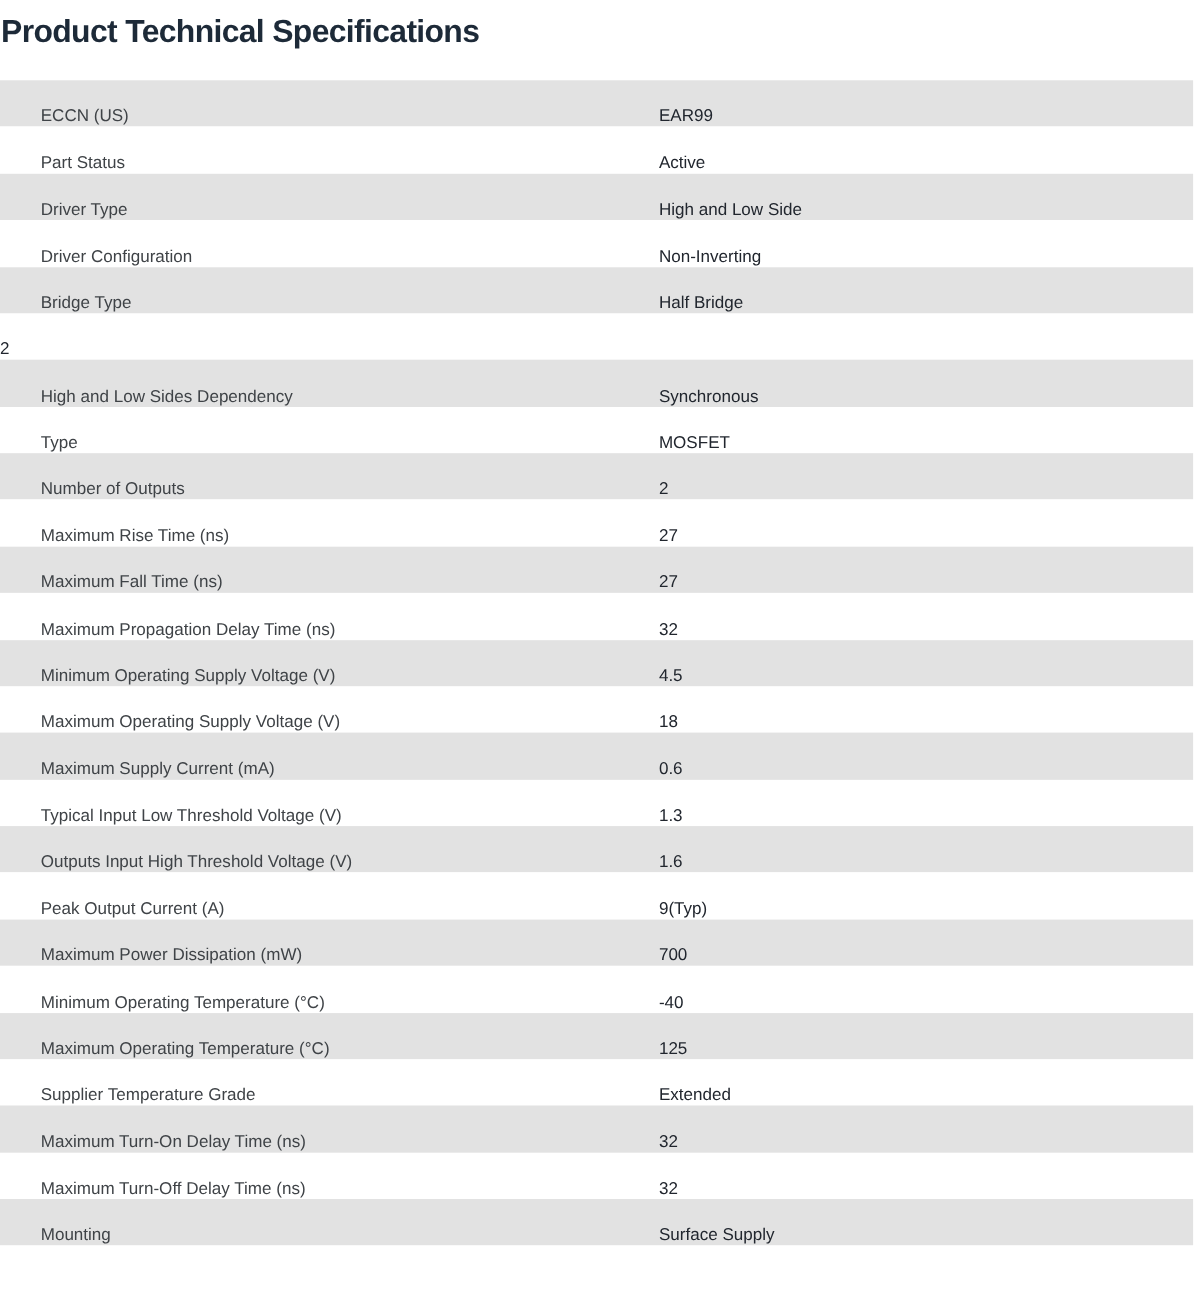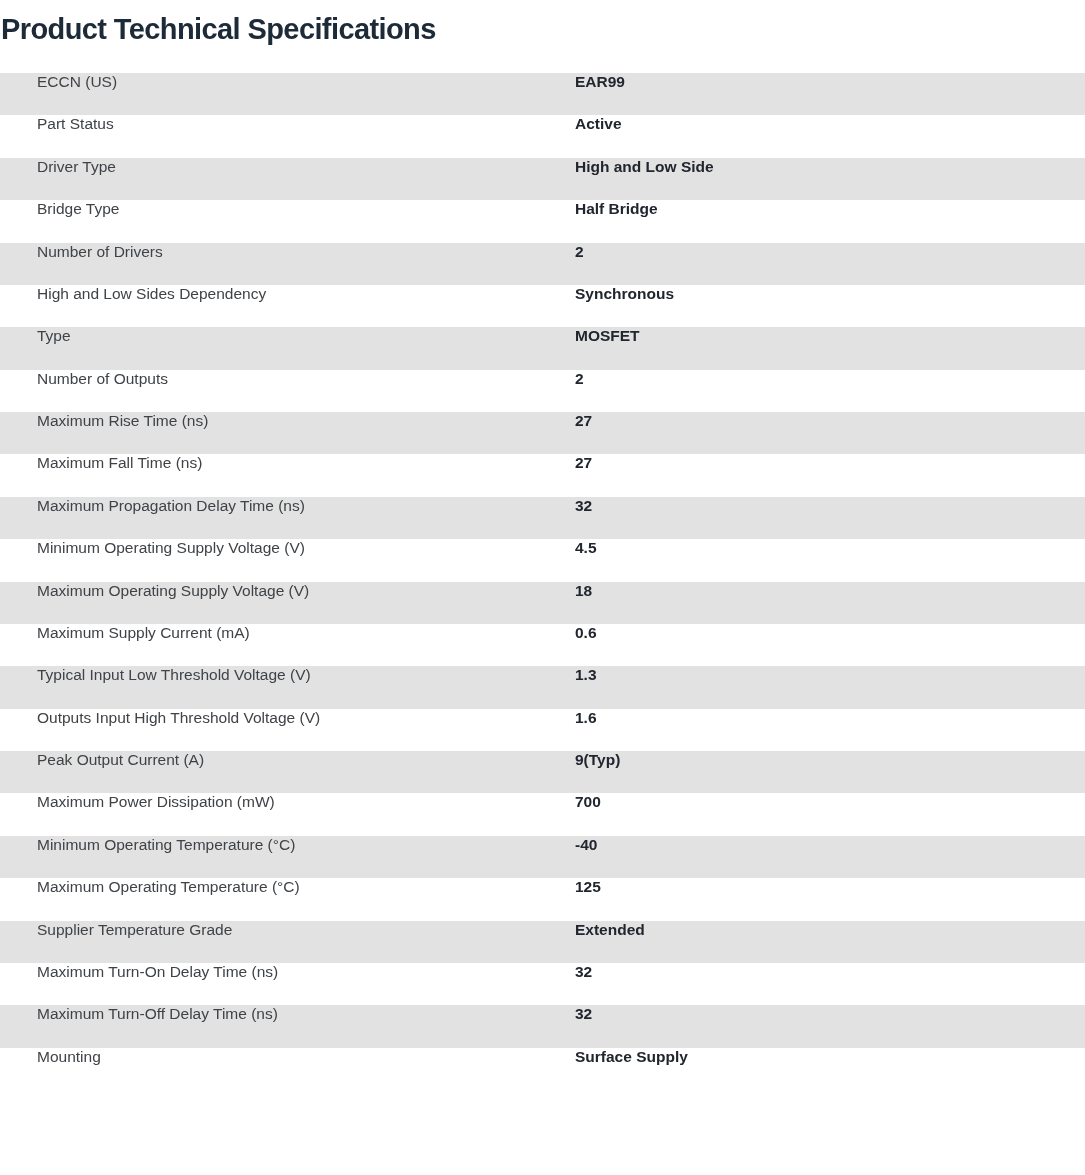--- a/index.html
+++ b/index.html
@@ -30,44 +30,44 @@
     font-weight: 700;
     letter-spacing: -0.6px;
     color: var(--title-color);
   }
   .spec-table {
     margin-top: 25px;
     width: 1085px;
   }
   .spec-row {
     display: flex;
-    align-items: flex-start;
+    align-items: flex-end;
     height: 42.385px;
     width: 100%;
     background: var(--row-bg);
     font-size: 15.5px;
+    gap: 36px;
   }
   .spec-row:nth-child(odd) {
     background: var(--row-alt-bg);
   }
   .spec-label {
     width: 563px;
     padding-left: 37px;
     color: var(--label-color);
     font-weight: 400;
     white-space: nowrap;
     overflow: hidden;
   }
   .spec-value {
     flex: 1;
     color: var(--value-color);
-    font-weight: 700;
+    font-weight: 400;
     white-space: nowrap;
     overflow: hidden;
-    margin-left: 12px;
   }
 </style>
 </head>
 <body>
 
 <div class="page">
   <h1 class="page-title">Product Technical Specifications</h1>
 
   <div class="spec-table">
   <div class="spec-row">
@@ -78,28 +78,31 @@
   <div class="spec-row">
     <div class="spec-label">Part Status</div>
     <div class="spec-value">Active</div>
   </div>
 
   <div class="spec-row">
     <div class="spec-label">Driver Type</div>
     <div class="spec-value">High and Low Side</div>
   </div>
 
+  <div class="spec-row">
+    <div class="spec-label">Driver Configuration</div>
+    <div class="spec-value">Non-Inverting</div>
+  </div>
 
   <div class="spec-row">
     <div class="spec-label">Bridge Type</div>
     <div class="spec-value">Half Bridge</div>
   </div>
 
   <div class="spec-row">
-    <div class="spec-label">Number of Drivers</div>
     <div class="spec-value">2</div>
   </div>
 
   <div class="spec-row">
     <div class="spec-label">High and Low Sides Dependency</div>
     <div class="spec-value">Synchronous</div>
   </div>
 
   <div class="spec-row">
     <div class="spec-label">Type</div>

